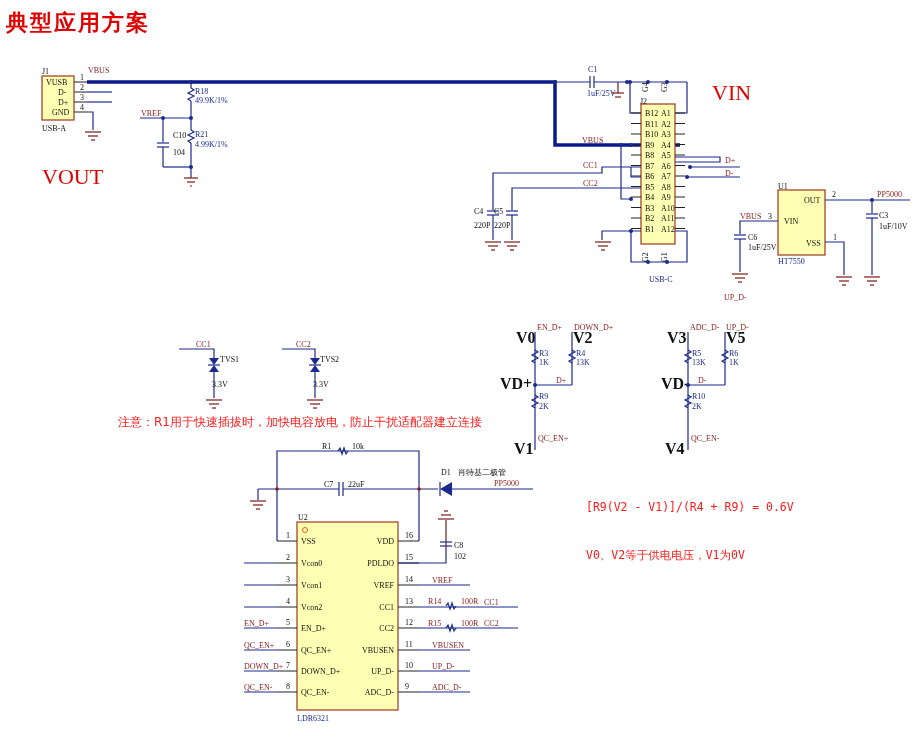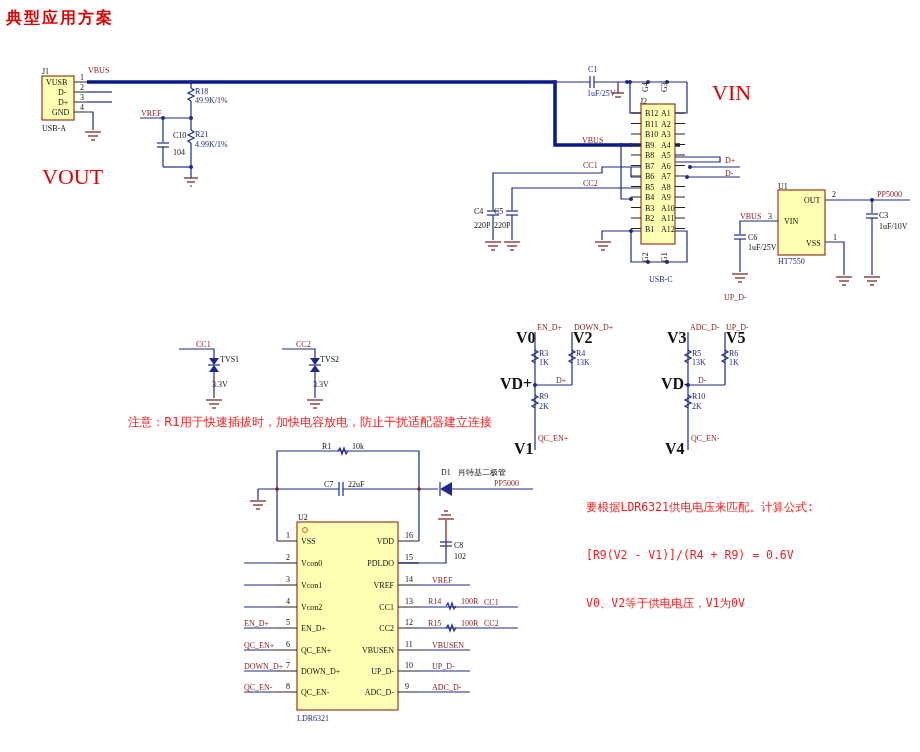--- a/index.html
+++ b/index.html
@@ -1,17 +1,17 @@
 <!DOCTYPE html>
 <html><head>
 <meta charset="utf-8">
 <style>
   html, body { margin:0; padding:0; background:#ffffff; }
   body { width:920px; height:752px; position:relative; overflow:hidden; font-family:"Liberation Serif", serif; }
-  #page-title { position:absolute; left:6px; top:8px; font-family:"DejaVu Sans", sans-serif; font-size:16px; font-weight:bold; color:#e00000; letter-spacing:2px; }
+  #page-title { position:absolute; left:6px; top:8px; font-family:"DejaVu Sans", sans-serif; font-size:22px; font-weight:bold; color:#e00000; letter-spacing:2px; }
   svg#schem { position:absolute; left:0; top:0; }
   .wire { stroke:#1b2a8c; stroke-width:1.2; fill:none; }
   .bus { stroke:#0a1a8a; stroke-width:3.5; fill:none; }
   .pinline { stroke:#222; stroke-width:1; }
   .gnd { stroke:#7a1a1a; stroke-width:1.2; fill:none; }
   .part { fill:#ffffb3; stroke:#9a3a1a; stroke-width:1.2; }
   .lbl { font-family:"Liberation Serif", serif; font-size:8px; fill:#111; }
   .net { font-family:"Liberation Serif", serif; font-size:8px; fill:#8b1a1a; }
   .blue { font-family:"Liberation Serif", serif; font-size:8px; fill:#1b2a8c; }
   .big { font-family:"Liberation Serif", serif; font-size:16px; font-weight:bold; fill:#111; }
@@ -462,24 +462,23 @@
     <text class="lbl" x="454" y="559">102</text>
     <text class="net" x="428" y="604">R14</text>
     <text class="net" x="461" y="604">100R</text>
     <polyline class="wire" points="446,606 448,603 450,609 452,603 454,609 456,606"></polyline>
     <text class="net" x="428" y="626">R15</text>
     <text class="net" x="461" y="626">100R</text>
     <polyline class="wire" points="446,628 448,625 450,631 452,625 454,631 456,628"></polyline>
   </g>
 </svg>
 
-<div class="note red" style="left:128px; top:414px; font-family:'DejaVu Sans', sans-serif; font-size:12px;">注意：R1用于快速插拔时，加快电容放电，防止干扰适配器建立连接</div>
+<div class="note red" style="left:118px; top:414px; font-family:'DejaVu Sans', sans-serif; font-size:12px;">注意：R1用于快速插拔时，加快电容放电，防止干扰适配器建立连接</div>
 
 <div class="note" style="left:586px; top:467px;">
-  <div class="red">要根据LDR6321供电电压来匹配。计算公式:</div>
   <div class="red">[R9(V2 - V1)]/(R4 + R9) = 0.6V</div>
   <div class="red">V0、V2等于供电电压，V1为0V</div>
   
   
   
   
   
 </div>
 
 </body></html>

